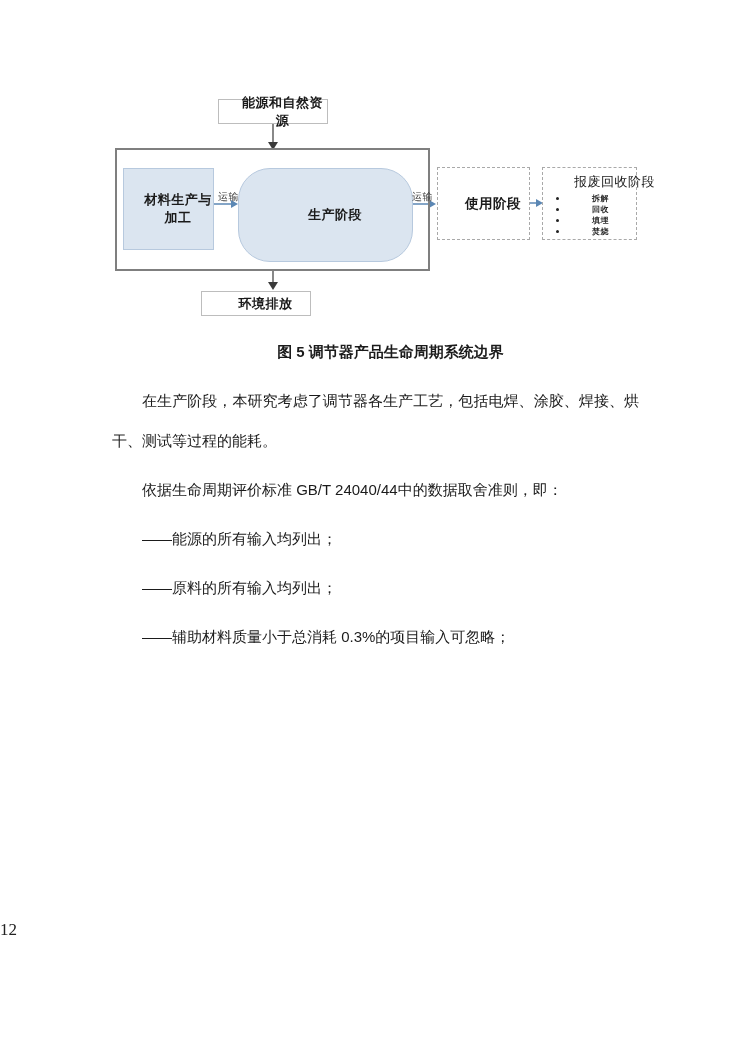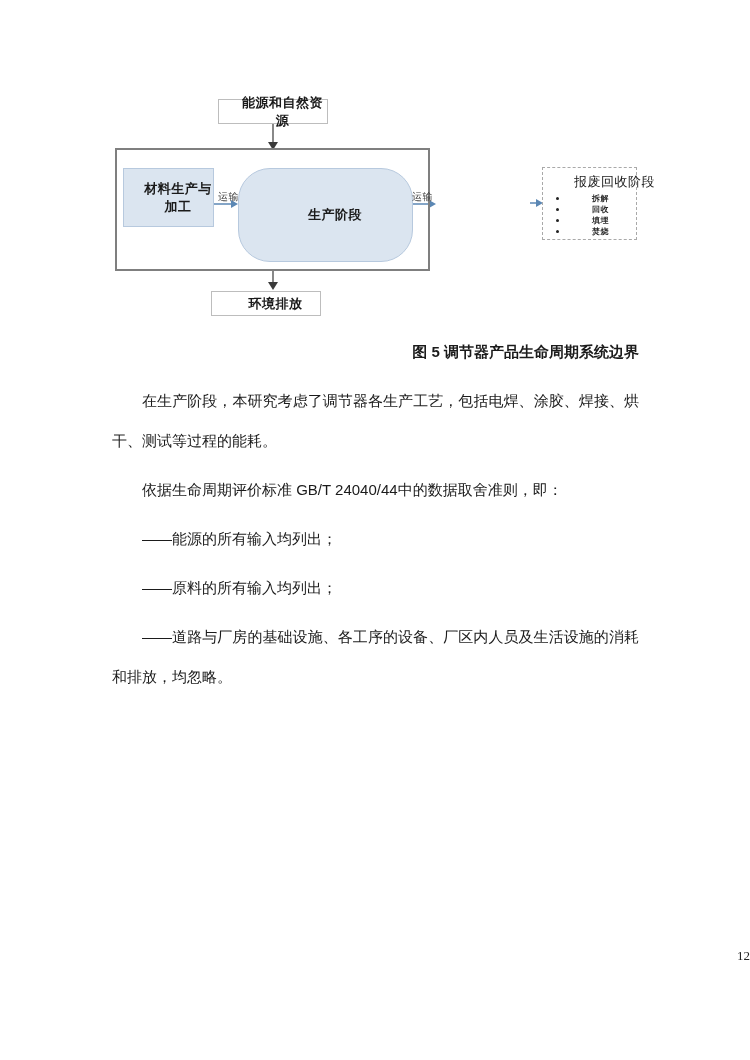--- a/index.html
+++ b/index.html
@@ -55,29 +55,29 @@
     left: 112px;
     top: 332px;
     width: 527px;
     font-size: 15px;
     line-height: 40px;
     text-align: justify;
     font-weight: 500;
     color: #1b1b1b;
   }
   .content p { margin: 0 0 9px 0; text-indent: 2em; }
-  .caption { font-weight: 700; text-align: right; }
+  .caption { font-weight: 700; text-align: center; }
 
   .pageno {
     position: absolute;
-    left: 0; top: 948px;
+    left: 0; top: 920px;
     width: 750px;
-    text-align: right;
+    text-align: left;
     font-family: "Liberation Serif", serif;
-    font-size: 13px;
+    font-size: 17px;
     color: #222;
   }
 </style>
 </head>
 <body>
 
 <div class="page">
 
   <div class="diagram">
 
@@ -98,32 +98,35 @@
       <line x1="530" y1="203" x2="536" y2="203" stroke="#5b87b4" stroke-width="1.5"></line>
       <polygon points="536,199 536,207 543,203" fill="#5b87b4"></polygon>
     </svg>
 
     <div class="dbox plain" style="left:218px; top:99px; width:110px; height:25px;">
       <span>能源和自然资源</span>
     </div>
 
     <div class="outerbox" style="left:115px; top:148px; width:315px; height:123px;"></div>
 
-    <div class="dbox blue" style="left:123px; top:168px; width:91px; height:59px;">
+    <div class="dbox blue" style="left:123px; top:168px; width:91px; height:82px;">
       <span>材料生产与加工</span>
     </div>
 
     <div class="dbox blue" style="left:238px; top:168px; width:175px; height:94px;border-radius:32px;">
       <span>生产阶段</span>
     </div>
 
     <div class="tlabel" style="left:218px; top:190px;">运输</div>
 
     <div class="tlabel" style="left:412px; top:190px;">运输</div>
 
+    <div class="dbox dashed" style="left:437px; top:167px; width:93px; height:73px;">
+      <span>使用阶段</span>
+    </div>
 
     <div class="dbox dashed scrap" style="left:542px; top:167px; width:95px; height:73px;">
       <div class="scrap-title">报废回收阶段</div>
       <ul class="scrap-list">
         <li>
           <span class="dot"></span>
           <span>拆解</span>
         </li>
         <li>
           <span class="dot"></span>
@@ -133,30 +136,30 @@
           <span class="dot"></span>
           <span>填埋</span>
         </li>
         <li>
           <span class="dot"></span>
           <span>焚烧</span>
         </li>
       </ul>
     </div>
 
-    <div class="dbox plain" style="left:211px; top:291px; width:110px; height:25px;">
+    <div class="dbox plain" style="left:201px; top:291px; width:110px; height:25px;">
       <span>环境排放</span>
     </div>
 
   </div>
 
   <div class="content">
     <p class="caption">图 5 调节器产品生命周期系统边界</p>
     <p>在生产阶段，本研究考虑了调节器各生产工艺，包括电焊、涂胶、焊接、烘干、测试等过程的能耗。</p>
     <p>依据生命周期评价标准 GB/T 24040/44中的数据取舍准则，即：</p>
     <p>——能源的所有输入均列出；</p>
     <p>——原料的所有输入均列出；</p>
-    <p>——道路与厂房的基础设施、各工序的设备、厂区内人员及生活设施的消耗和排放，均忽略。</p>
+    <p>——辅助材料质量小于总消耗 0.3%的项目输入可忽略；</p>
   </div>
 
   <div class="pageno">12</div>
 
 </div>
 
 </body></html>

